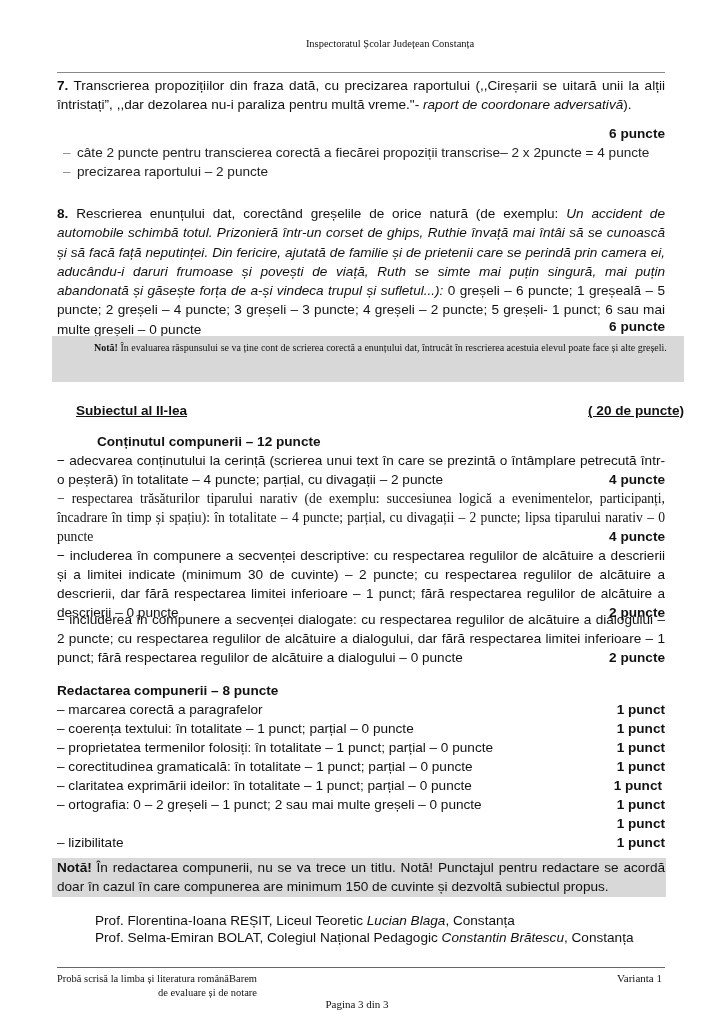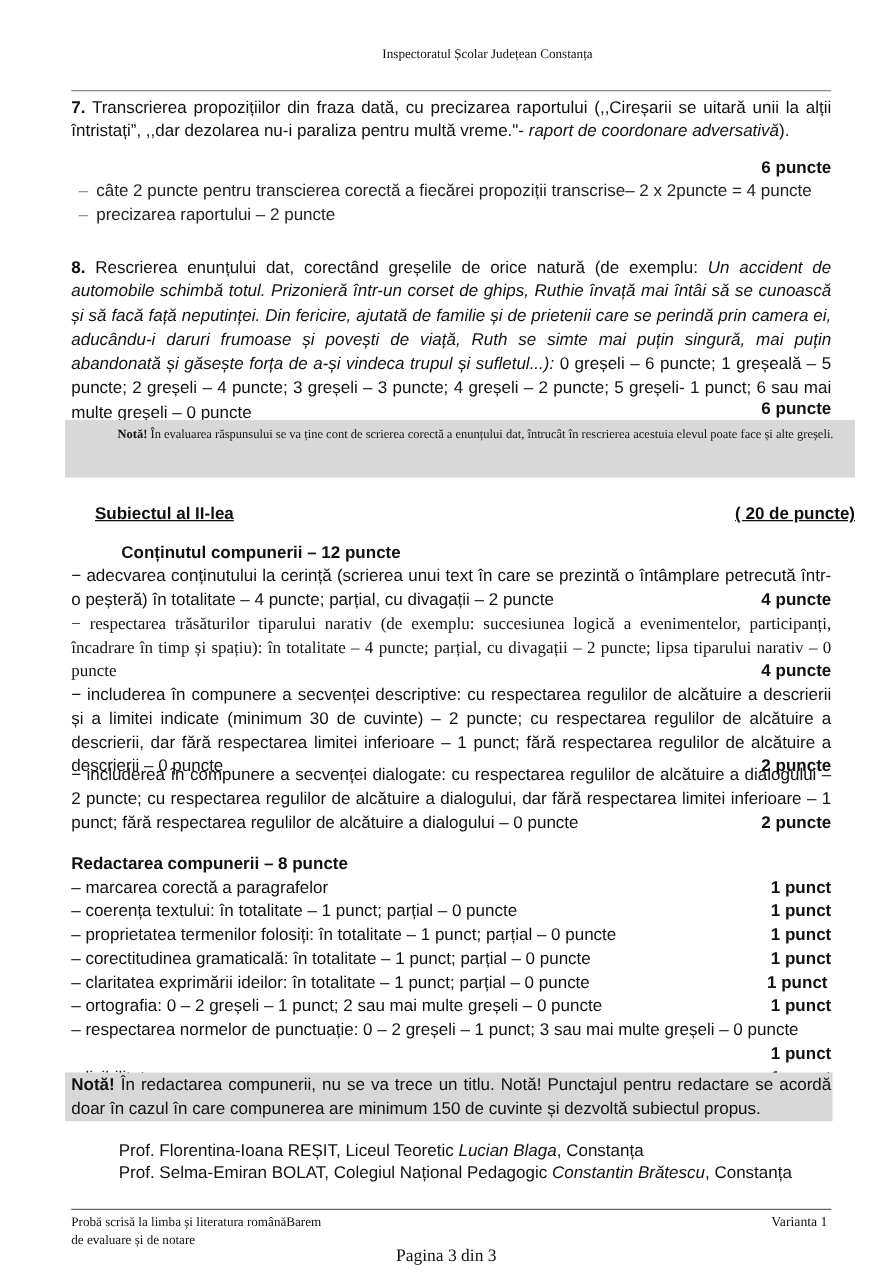--- a/index.html
+++ b/index.html
@@ -1,37 +1,37 @@
 <!DOCTYPE html>
 <html><head>
 <meta charset="utf-8">
 <style>
   html, body { margin: 0; padding: 0; background: #ffffff; }
   body { width: 714px; height: 1024px; position: relative; overflow: hidden; color: #111; }
   .page { position: absolute; left: 0; top: 0; width: 714px; height: 1024px; }
-  .serif { font-family: "Liberation Serif", "DejaVu Serif", serif; }
+  .serif { font-family: "Liberation Serif", "DejaVu Serif", serif; text-align: right; }
   .sans { font-family: "Liberation Sans", "DejaVu Sans", sans-serif; }
   .header-text { position: absolute; top: 38px; left: 0; width: 714px; text-align: center; font-size: 10.5px; padding-left: 33px; }
   .hr-top { position: absolute; top: 72px; left: 57px; width: 608px; height: 1px; background: #888; }
   .content { position: absolute; left: 57px; width: 608px; font-size: 13.6px; line-height: 19px; }
   .just { text-align: justify; }
   .line { white-space: nowrap; }
   .right { text-align: right; font-weight: bold; }
   .b { font-weight: bold; }
   .i { font-style: italic; }
   .u { text-decoration: underline; margin-left: 19px; }
   .bullet { padding-left: 20px; color: #222; }
   .bullet .dash { color: #888; display: inline-block; width: 14px; margin-left: -14px; }
   .note-box { position: absolute; background: #d8d8d8; }
   .row { display: flex; justify-content: space-between; }
   .row .pts { font-weight: bold; white-space: nowrap; }
   .hr-bottom { position: absolute; top: 967px; left: 57px; width: 608px; height: 1px; background: #666; }
   .footer-left { position: absolute; top: 972px; left: 57px; font-size: 10.5px; line-height: 14px; }
   .footer-right { position: absolute; top: 972px; right: 52px; font-size: 11px; }
-  .footer-page { position: absolute; top: 998px; left: 0; width: 714px; text-align: center; font-size: 14px; }
+  .footer-page { position: absolute; top: 998px; left: 0; width: 714px; text-align: center; font-size: 11px; }
 </style>
 </head>
 <body>
 
 <div class="page">
 
   <div class="header-text serif">Inspectoratul Școlar Județean Constanța</div>
   <div class="hr-top"></div>
 
   <div class="content sans just" style="top:76px;">
@@ -89,21 +89,20 @@
         <span class="pts">1 punct</span>
       </div>
     <div class="row">
         <span> – claritatea exprimării ideilor: în totalitate – 1 punct; parțial – 0 puncte</span>
         <span class="pts" style="margin-right:3px;">1 punct</span>
       </div>
     <div class="row">
         <span> – ortografia: 0 – 2 greșeli – 1 punct; 2 sau mai multe greșeli – 0 puncte</span>
         <span class="pts">1 punct</span>
       </div>
-    <div class="line"><span> – respectarea normelor de punctuație: 0 – 2 greșeli – 1 punct; 3 sau mai multe greșeli – 0 puncte</span></div>
     <div class="right">1 punct</div>
     <div class="row">
         <span>– lizibilitate</span>
         <span class="pts">1 punct</span>
       </div>
   </div>
 
   <div class="note-box" style="top:858px; left:52px; width:614px; height:39px;"></div>
   <div class="content sans just" style="top:858px;">
     <span class="b">Notă!</span><span> În redactarea compunerii, nu se va trece un titlu. Notă! Punctajul pentru redactare se acordă doar în cazul în care compunerea are minimum 150 de cuvinte și dezvoltă subiectul propus.</span>

